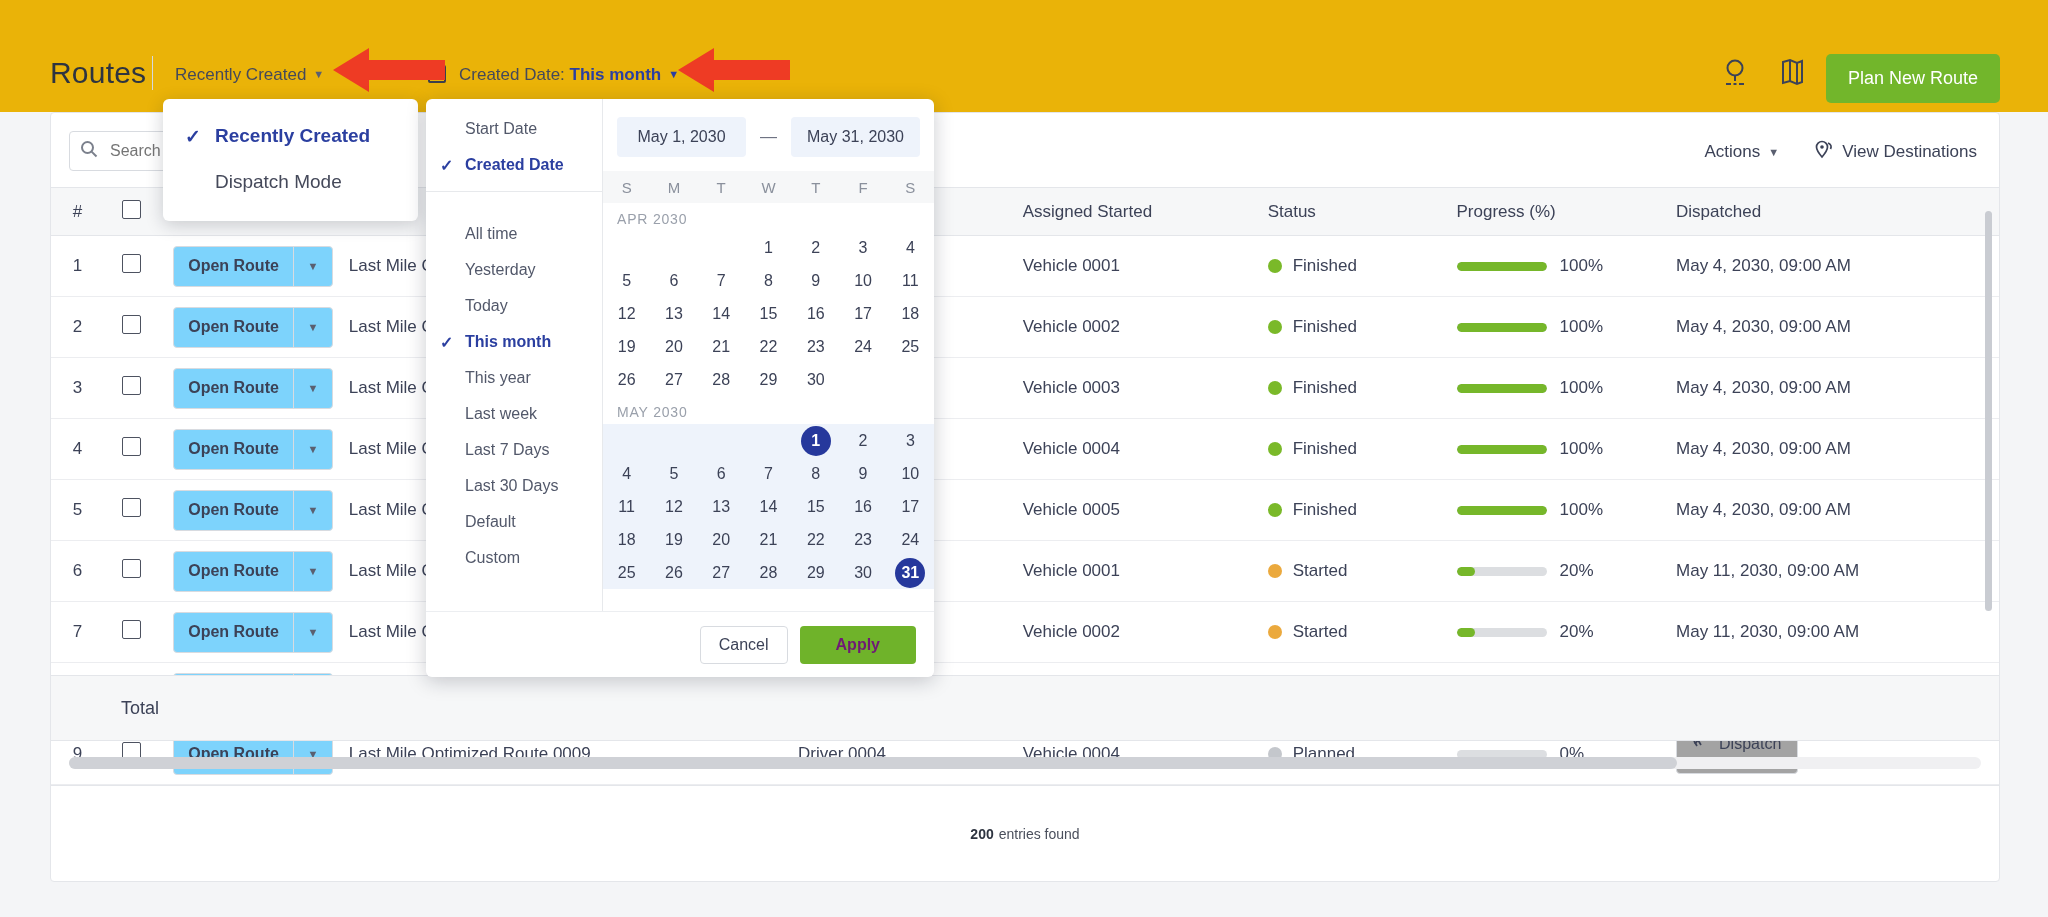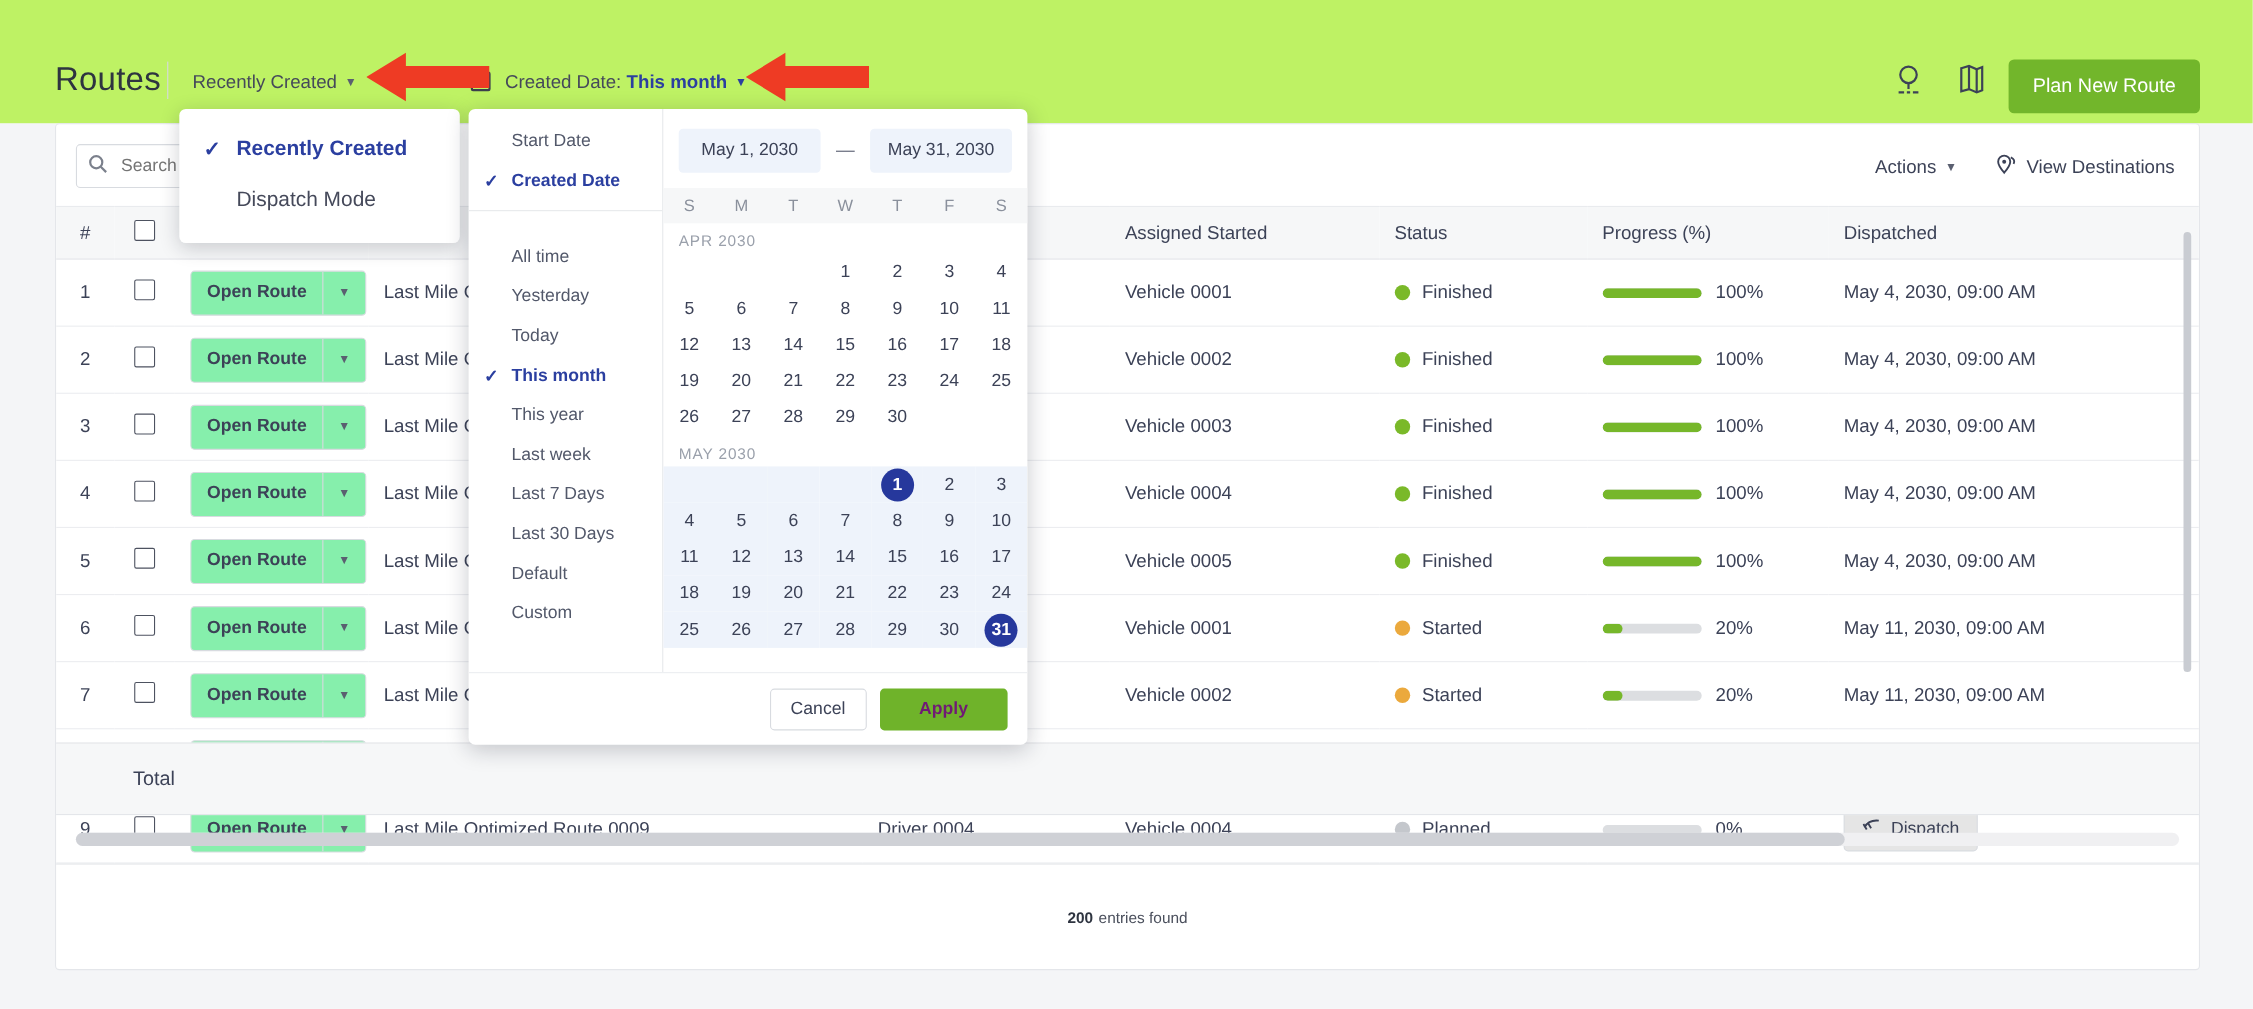--- a/index.html
+++ b/index.html
@@ -10,21 +10,21 @@
     background: #f4f5f7;
     font-family: "Liberation Sans", sans-serif;
     color: #3c4257;
     -webkit-font-smoothing: antialiased;
   }
   .page { position: relative; width: 2048px; height: 917px; }
 
   
   .topbar {
     position: absolute; left: 0; top: 0; width: 2048px; height: 112px;
-    background: #bef264;
+    background: #eab308;
   }
   .page-title {
     position: absolute; left: 50px; top: 56px;
     font-size: 30px; font-weight: 400; color: #2e3440; letter-spacing: .2px;
   }
   .title-divider {
     position: absolute; left: 152px; top: 56px; width: 1px; height: 34px;
     background: #d6d9de;
   }
   .sort-select {
@@ -98,34 +98,34 @@
   .col-status { width: 185px; }
   .col-progress { width: 215px; }
   .col-dispatched { width: 330px; }
 
   .chk {
     display: inline-block; width: 19px; height: 19px;
     border: 1.6px solid #4d5260; border-radius: 2px; background: #fff; cursor: pointer;
   }
   .open-route {
     display: inline-flex; align-items: stretch; height: 41px;
-    border: 1px solid #d8dbe0; border-radius: 4px; overflow: hidden; background: #86efac; cursor: pointer;
+    border: 1px solid #d8dbe0; border-radius: 4px; overflow: hidden; background: #7dd3fc; cursor: pointer;
   }
   .open-route .lbl { padding: 0 14px; display: flex; align-items: center; font-size: 16px; font-weight: bold; color: #3c4257; }
   .open-route .sep { width: 1px; background: #d8dbe0; }
   .open-route .cv { width: 38px; display: flex; align-items: center; justify-content: center; font-size: 11px; color: #5a5f70; }
 
   .status { display: flex; align-items: center; gap: 11px; }
   .dot { width: 14px; height: 14px; border-radius: 50%; display: inline-block; }
   .progress-wrap { display: flex; align-items: center; gap: 13px; }
   .bar { width: 90px; height: 9px; border-radius: 5px; background: #dcdee1; overflow: hidden; }
   .bar > span { display: block; height: 100%; border-radius: 5px; background: #76b72a; }
   .dispatch-btn {
-    display: inline-flex; align-items: center; gap: 9px; height: 40px; padding: 0 16px;
-    border: 1px solid #d8dbe0; border-radius: 4px; background: #e5e5e5; cursor: pointer;
+    display: inline-flex; align-items: flex-start; gap: 9px; height: 40px; padding: 0 16px;
+    border: 1px solid #d8dbe0; border-radius: 4px; background: #a3a3a3; cursor: pointer;
     font-size: 16px; color: #3c4257; font-family: "Liberation Sans", sans-serif;
   }
 
   .table-clip { position: absolute; left: 0; top: 74px; width: 1948px; height: 670px; overflow: hidden; }
 
   
   .vscroll { position: absolute; right: 7px; top: 98px; width: 7px; height: 400px; background: #c9ccd2; border-radius: 4px; }
   .hscroll-track { position: absolute; left: 18px; bottom: 112px; width: 1912px; height: 12px; background: #f0f0f2; border-radius: 6px; }
   .hscroll-thumb { position: absolute; left: 18px; bottom: 112px; width: 1608px; height: 12px; background: #cfd1d6; border-radius: 6px; cursor: pointer; }
 

